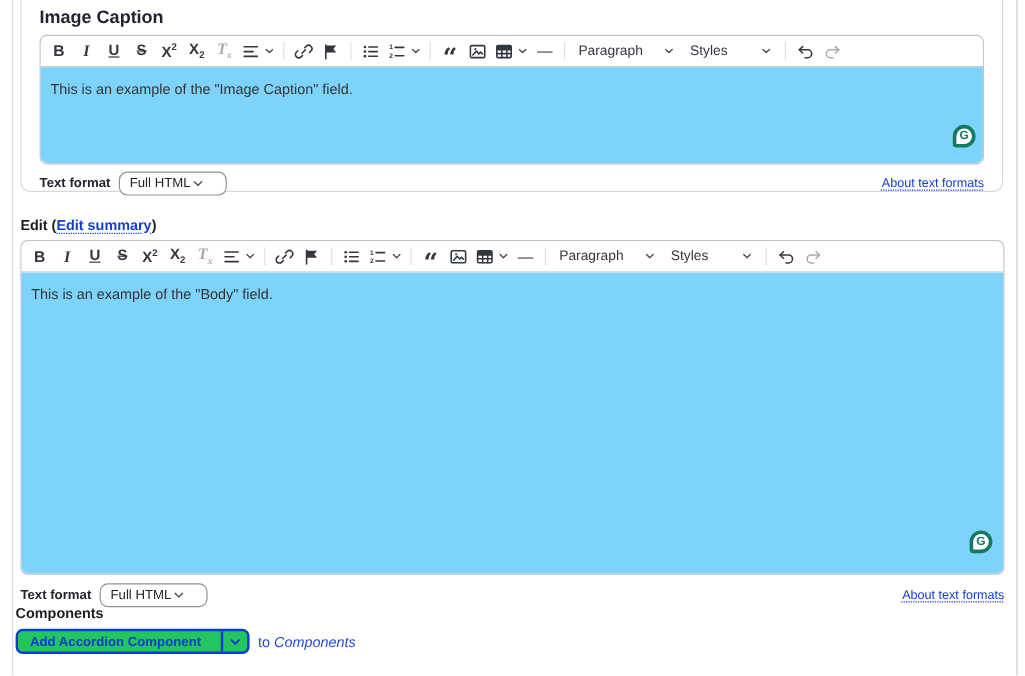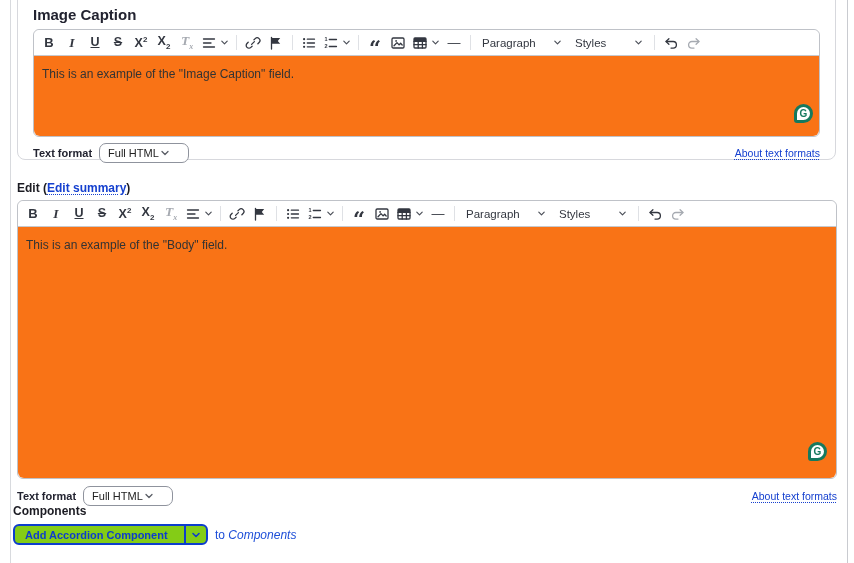--- a/index.html
+++ b/index.html
@@ -10,21 +10,21 @@
 
   
   .fieldset{position:absolute;left:17px;top:-14px;width:819px;height:174px;box-sizing:border-box;
     border:1px solid #d7d8dd;border-radius:8px;padding:19px 15px 0 15px;background:#fff;}
   .field-label{font-size:15px;font-weight:700;color:#222330;margin-bottom:6px;}
 
   
   .editor{border:1px solid #bfc2c8;border-radius:6px;background:#fff;}
   .ck-toolbar{display:flex;align-items:center;height:25px;padding:0 4px;border-bottom:1px solid #c6c9ce;
     border-radius:6px 6px 0 0;background:#fff;gap:1px;}
-  .ck-content{position:relative;background:#f97316;border-radius:0 0 6px 6px;}
+  .ck-content{position:relative;background:#7dd3fc;border-radius:0 0 6px 6px;}
   .ck-content p{margin:0;padding:11px 8px;font-size:12px;line-height:1.3;color:#333;}
   .ck-content.small{height:80px;box-sizing:border-box;}
   .ck-content.big{height:251px;box-sizing:border-box;}
 
   .tbtn{display:inline-flex;align-items:center;justify-content:center;height:21px;min-width:22px;
     padding:0 2px;border:none;background:transparent;border-radius:3px;color:#333740;cursor:pointer;gap:2px;}
   .tbtn.disabled{color:#a6aab1;}
   .tsep{width:1px;height:15px;background:#dfe1e5;margin:0 4px;display:inline-block;}
   .g{font-size:12.5px;font-weight:600;font-family:"Liberation Sans",sans-serif;line-height:1;}
   .g.b{font-weight:700;font-size:13px;}
@@ -57,21 +57,21 @@
   .body-label{position:absolute;left:17px;top:181px;font-size:12px;font-weight:700;color:#1b1b22;}
   .body-label a{color:#1540cf;text-decoration:underline dotted;text-underline-offset:2px;cursor:pointer;font-weight:700;}
   .body-editor{position:absolute;left:17px;top:200px;width:820px;box-sizing:border-box;}
   .body-format{position:absolute;left:17px;top:480px;width:820px;}
 
   .components{position:absolute;left:13px;top:504px;width:820px;}
   .comp-heading{font-size:12px;font-weight:700;color:#1b1b22;}
   .comp-empty{font-size:12px;font-style:italic;color:#222;margin-top:3px;}
   .comp-row{display:flex;align-items:center;margin-top:6px;}
   .dropbutton{display:inline-flex;align-items:stretch;height:21px;box-sizing:border-box;
-    border:2px solid #0d3dcc;border-radius:6px;background:#84cc16;overflow:hidden;cursor:pointer;}
+    border:2px solid #0d3dcc;border-radius:6px;background:#22c55e;overflow:hidden;cursor:pointer;}
   .dropbutton .main{display:flex;align-items:center;padding:0 10px;width:149px;
     font-size:11px;font-weight:700;color:#0d3dcc;}
   .dropbutton .toggle{display:flex;align-items:center;justify-content:center;width:20px;border-left:2px solid #0d3dcc;}
   .dropbutton .toggle .chev{color:#0d3dcc;margin:0;}
   .comp-to{margin-left:7px;font-size:12px;color:#1d4ed8;}
   .comp-to .target{font-style:italic;}
   .numtxt{font-size:5.5px;font-weight:700;}
 </style>
 </head>
 <body>

